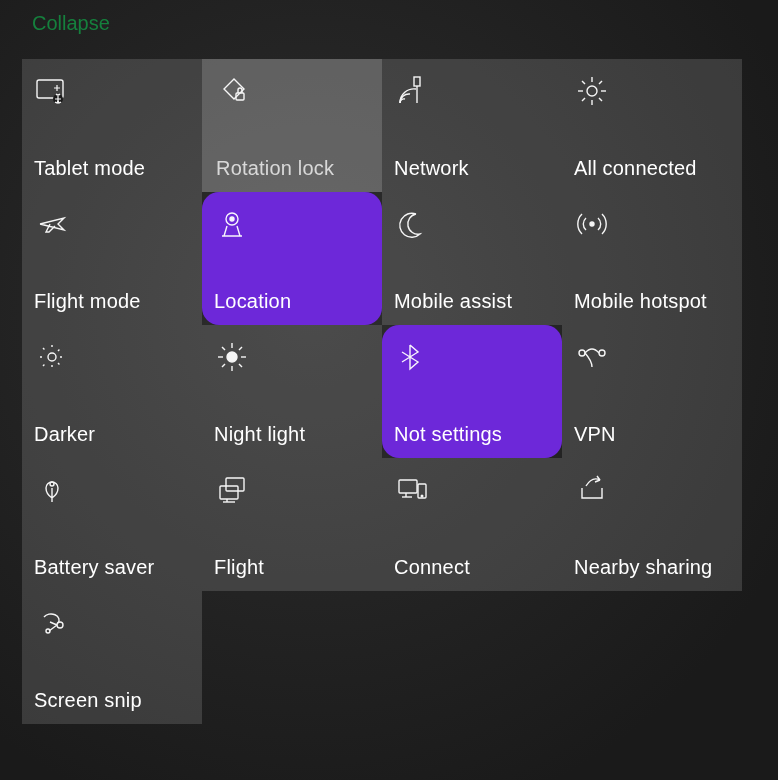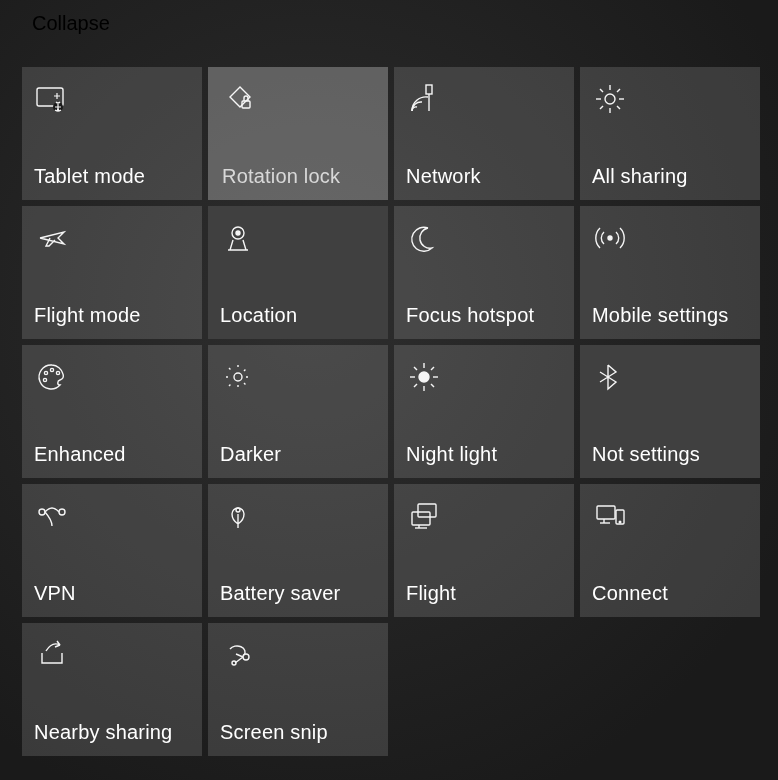--- a/index.html
+++ b/index.html
@@ -5,46 +5,45 @@
   * { box-sizing: border-box; margin: 0; padding: 0; }
   html, body { width: 778px; height: 780px; }
   body {
     background: radial-gradient(ellipse at 40% 40%, #2e2e2e 0%, #1a1a1a 80%);
     font-family: "Segoe UI", Arial, sans-serif;
     color: #fff;
     padding: 10px 18px 18px 18px;
     overflow: hidden;
   }
   .collapse-link {
-    color: #000000;
+    color: #15803d;
     font-size: 20px;
     background: none;
     border: none;
     cursor: pointer;
-    padding: 2px 0 32px 14px;
+    padding: 2px 0 24px 14px;
     font-family: inherit;
   }
   .grid {
     display: grid;
     grid-template-columns: repeat(4, 180px);
     grid-auto-rows: 133px;
-    gap: 6px;
     padding-left: 4px;
   }
   .tile {
     background: rgba(255,255,255,0.14);
     position: relative;
     cursor: pointer;
     display: flex;
     flex-direction: column;
     justify-content: space-between;
     padding: 14px 12px 12px 12px;
   }
   .tile.hover { background: rgba(255,255,255,0.28); padding-left: 14px; }
-  .tile.active { background: #404040; }
+  .tile.active { background: #6d28d9; border-radius: 17px; }
   .tile .icon {
     width: 36px;
     height: 36px;
     color: #fff;
     opacity: 0.95;
   }
   .tile .icon svg { width: 100%; height: 100%; stroke: currentColor; fill: none; stroke-width: 1.4; }
   .tile .label {
     font-size: 20px;
     color: #fff;
@@ -111,21 +110,21 @@
             <line x1="18" y1="27" x2="18" y2="32"></line>
             <line x1="4" y1="18" x2="9" y2="18"></line>
             <line x1="27" y1="18" x2="32" y2="18"></line>
             <line x1="8" y1="8" x2="11" y2="11"></line>
             <line x1="25" y1="25" x2="28" y2="28"></line>
             <line x1="8" y1="28" x2="11" y2="25"></line>
             <line x1="25" y1="11" x2="28" y2="8"></line>
           </g>
         </svg>
     </span>
-    <span class="label">All sharing</span>
+    <span class="label">All connected</span>
   </div>
 
   <div class="tile">
     <span class="icon">
       <svg viewBox="0 0 36 36">
           <path d="M6 18 l24 -6 -6 6 6 6 -24 -6 M16 18 l-4 8 3 0 6 -6"></path>
         </svg>
     </span>
     <span class="label">Flight mode</span>
   </div>
@@ -140,45 +139,33 @@
     </span>
     <span class="label">Location</span>
   </div>
 
   <div class="tile">
     <span class="icon">
       <svg viewBox="0 0 36 36">
           <path d="M22 8 a12 12 0 1 0 4 20 a10 10 0 0 1 -4 -20"></path>
         </svg>
     </span>
-    <span class="label">Focus hotspot</span>
+    <span class="label">Mobile assist</span>
   </div>
 
   <div class="tile">
     <span class="icon">
       <svg viewBox="0 0 36 36">
           <circle cx="18" cy="18" r="2" fill="currentColor"></circle>
           <path d="M12 12 a8 8 0 0 0 0 12 M24 12 a8 8 0 0 1 0 12 M8 8 a14 14 0 0 0 0 20 M28 8 a14 14 0 0 1 0 20"></path>
         </svg>
     </span>
-    <span class="label">Mobile settings</span>
-  </div>
-
-  <div class="tile">
-    <span class="icon">
-      <svg viewBox="0 0 36 36">
-          <path d="M18 6 a12 12 0 1 0 8 20 c-3 0 -3 -4 0 -5 3 -1 4 -3 3 -6 a12 12 0 0 0 -11 -9"></path>
-          <circle cx="12" cy="14" r="1.6"></circle>
-          <circle cx="18" cy="11" r="1.6"></circle>
-          <circle cx="24" cy="14" r="1.6"></circle>
-          <circle cx="11" cy="21" r="1.6"></circle>
-        </svg>
-    </span>
-    <span class="label">Enhanced</span>
-  </div>
+    <span class="label">Mobile hotspot</span>
+  </div>
+
 
   <div class="tile">
     <span class="icon">
       <svg viewBox="0 0 36 36">
           <circle cx="18" cy="18" r="4"></circle>
           <g stroke-dasharray="2 3">
             <line x1="18" y1="6" x2="18" y2="10"></line>
             <line x1="18" y1="26" x2="18" y2="30"></line>
             <line x1="6" y1="18" x2="10" y2="18"></line>
             <line x1="26" y1="18" x2="30" y2="18"></line>

